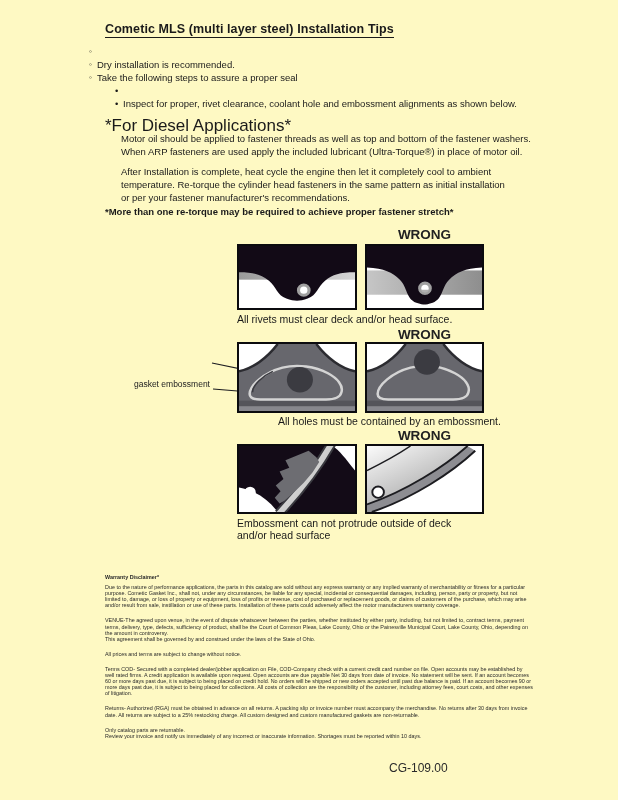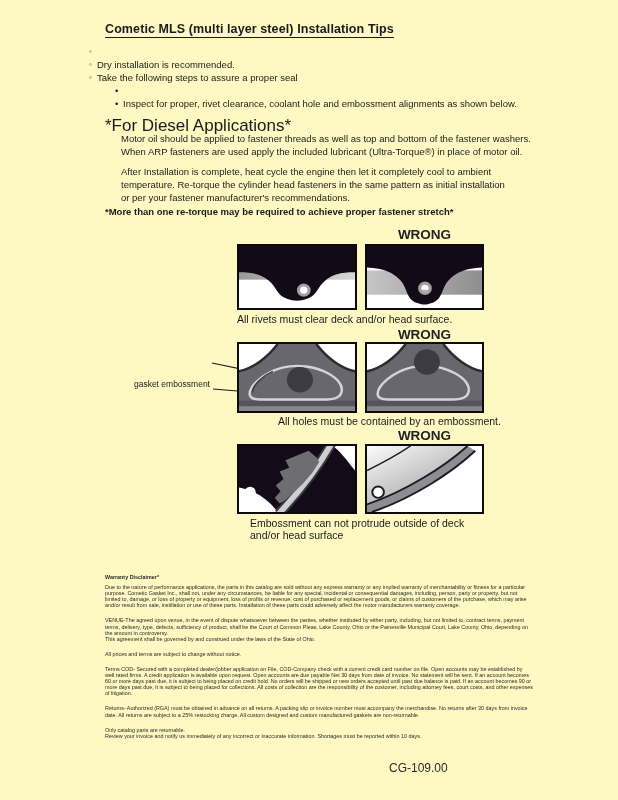--- a/index.html
+++ b/index.html
@@ -34,21 +34,21 @@
   .fig svg{display:block;width:100%;height:100%;}
   .f1l{left:237px;top:244px;width:120px;height:66px;}
   .f1r{left:365px;top:244px;width:119px;height:66px;}
   .f2l{left:237px;top:342px;width:120px;height:71px;}
   .f2r{left:365px;top:342px;width:119px;height:71px;}
   .f3l{left:237px;top:444px;width:120px;height:70px;}
   .f3r{left:365px;top:444px;width:119px;height:70px;}
   .caption{font-size:10.5px;color:#1a1a1a;white-space:pre-line;line-height:12px;}
   .cap1{left:237px;top:313px;}
   .cap2{left:238px;top:415px;margin-left:40px;}
-  .cap3{left:250px;top:517px;}
+  .cap3{left:237px;top:517px;}
 
   
   .anno{left:110px;width:100px;text-align:right;font-size:8.5px;line-height:10px;white-space:pre-line;color:#222;}
   .anno-coolant{top:343px;}
   .anno-gasket{top:379px;}
   .pointers{left:205px;top:355px;width:100px;height:45px;}
   .pointers svg{display:block;width:100%;height:100%;}
 
   
   .disclaimer{left:105px;top:574px;width:428px;font-size:5.4px;line-height:6.1px;color:#2a2a2a;}

